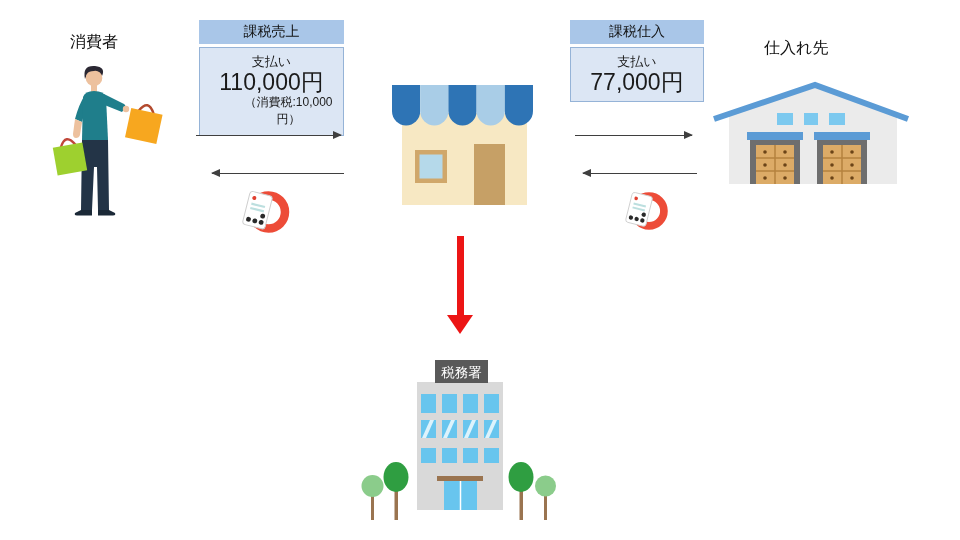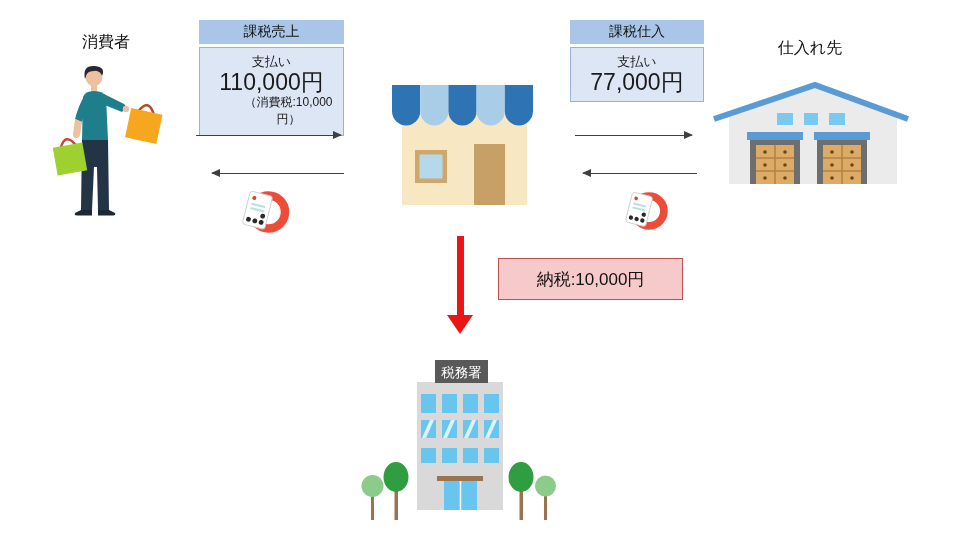--- a/index.html
+++ b/index.html
@@ -1,19 +1,19 @@
 <!DOCTYPE html>
 <html><head>
 <meta charset="utf-8">
 <style>
   html,body{margin:0;padding:0;background:#fff;}
   .canvas{position:relative;width:960px;height:540px;background:#ffffff;overflow:hidden;
           font-family:"Liberation Sans","DejaVu Sans",sans-serif;color:#1a1a1a;}
   .abs{position:absolute;}
-  .actor-label{position:absolute;text-align:center;font-size:16px;color:#111;}
+  .actor-label{position:absolute;text-align:left;font-size:16px;color:#111;}
 
   
   .flow-box{position:absolute;text-align:center;}
   .flow-box .hdr{background:#a9c6e8;font-size:14px;padding:3px 0;color:#111;}
   .flow-box .bdy{margin-top:3px;background:#dce6f4;border:1px solid #95b3d7;padding:5px 0 7px;}
   .flow-box .pay{font-size:13px;font-weight:normal;line-height:18px;}
   .flow-box .amt{font-size:23px;line-height:23px;}
   .flow-box .note{font-size:12px;line-height:17px;padding-left:34px;}
 
   
@@ -175,23 +175,20 @@
       <circle cx="13" cy="33" r="2.4" fill="#2a2a2a"></circle>
       <circle cx="19.5" cy="33" r="2.4" fill="#2a2a2a"></circle>
       <circle cx="26" cy="33" r="2.4" fill="#2a2a2a"></circle>
       <circle cx="26" cy="26.5" r="2.4" fill="#2a2a2a"></circle>
     </g>
   </svg>
 
   <div class="red-shaft"></div>
   <div class="red-head"></div>
 
-  <div class="tax-box">
-    <span>納税:10,000円</span>
-  </div>
 
   <svg class="abs" style="left:350px;top:355px;" width="215" height="172" viewBox="0 0 215 172">
     <rect x="67" y="27" width="86" height="128" fill="#d9d9d9"></rect>
     <rect x="85" y="5" width="53" height="23" fill="#595959"></rect>
     <text x="111.5" y="22" font-size="13.5" fill="#ffffff" text-anchor="middle">税務署</text>
     <g fill="#68c5ee">
       <rect x="71" y="39" width="15" height="19"></rect>
         <rect x="92" y="39" width="15" height="19"></rect>
       <rect x="113" y="39" width="15" height="19"></rect>
         <rect x="134" y="39" width="15" height="19"></rect>

